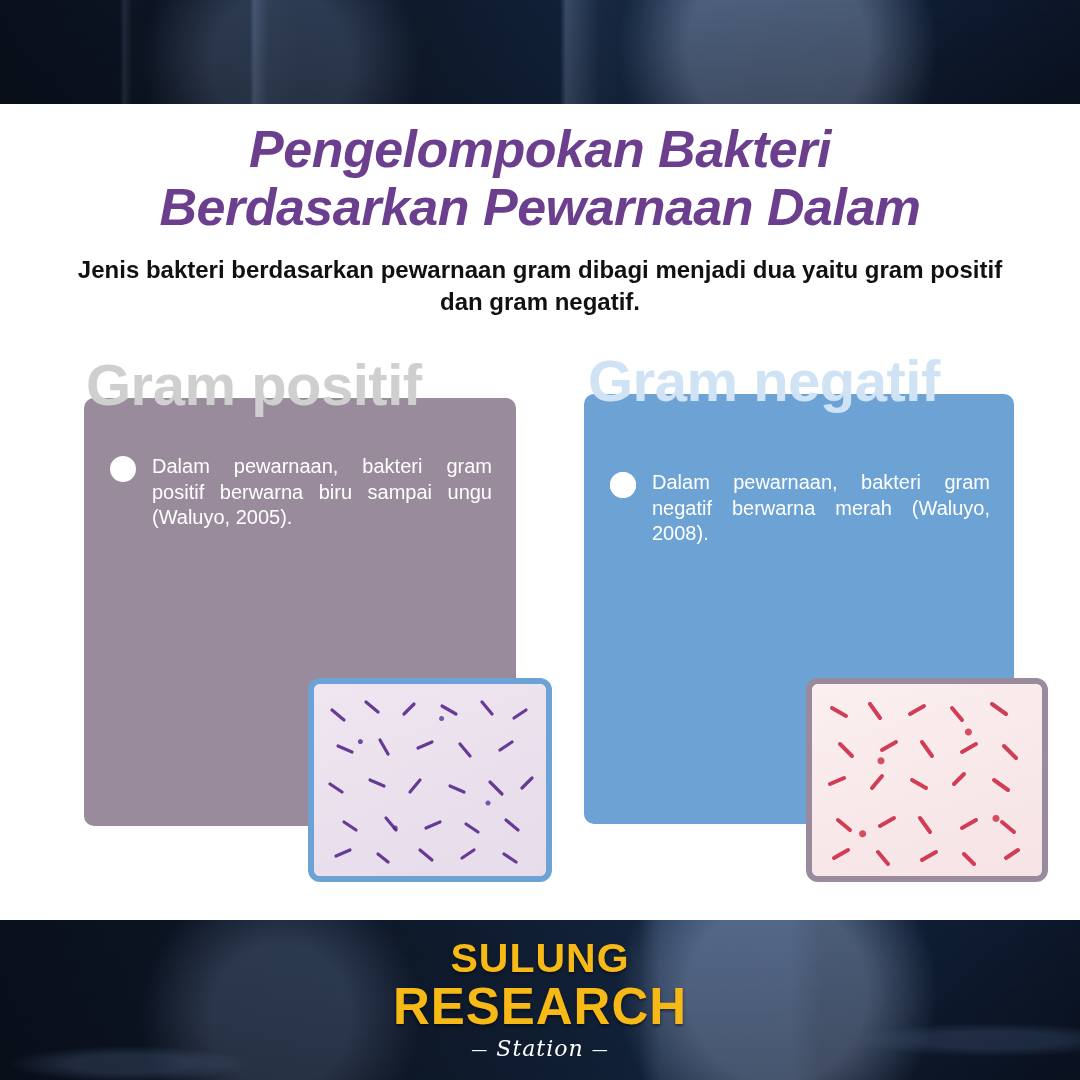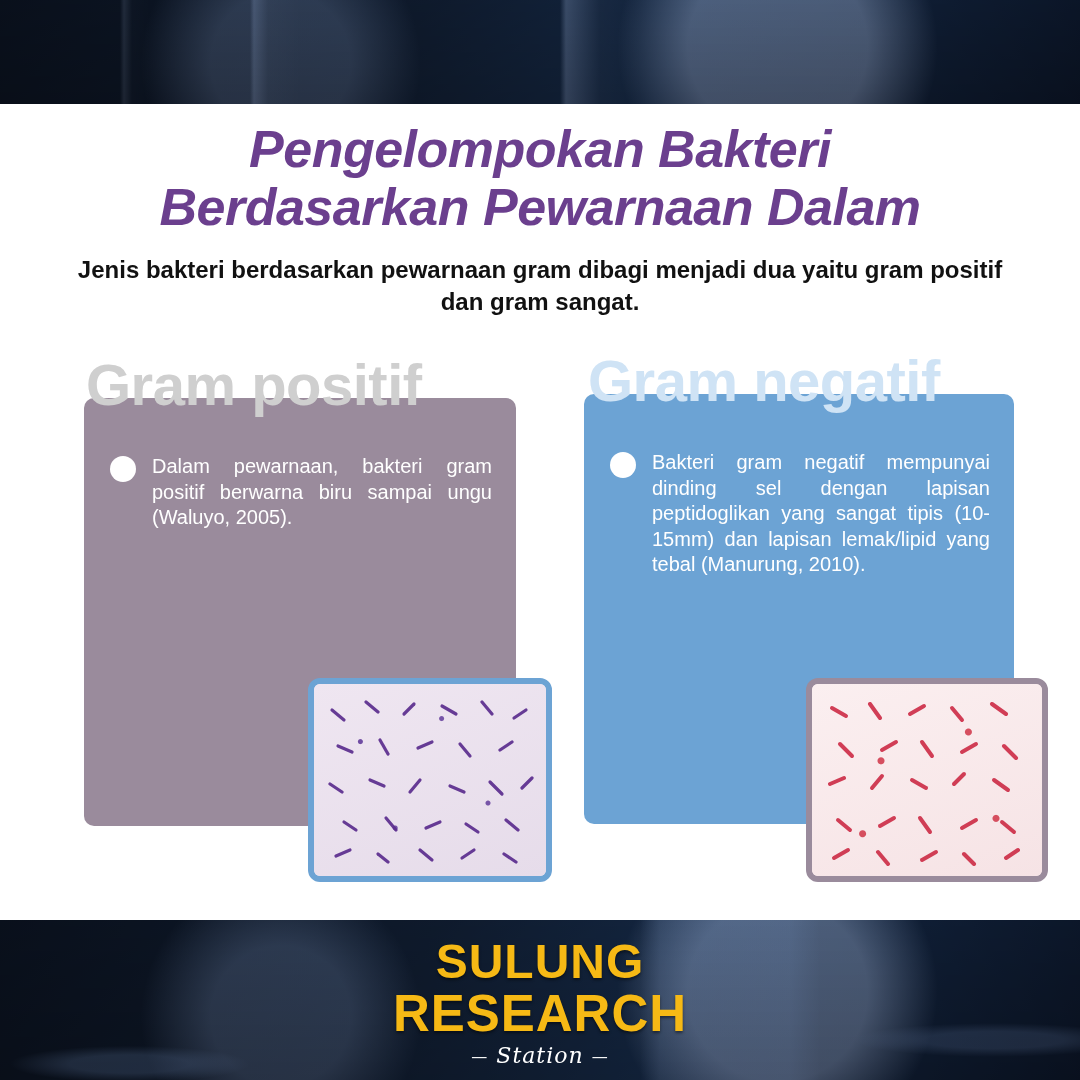--- a/index.html
+++ b/index.html
@@ -58,21 +58,21 @@
     position: absolute;
     left: 0; right: 0;
     top: 18px;
     text-align: center;
     line-height: 1;
   }
   .logo-line1, .logo-line2 {
     color: #f6b915;
     font-weight: 800;
     letter-spacing: 1px;
-    font-size: 48px;
+    font-size: 41px;
     text-shadow: 0 2px 3px rgba(0,0,0,0.45);
   }
   .logo-line2 { font-size: 51px; margin-top: 2px; }
   .logo-sub {
     color: #ffffff;
     font-family: "DejaVu Serif", serif;
     font-style: italic;
     font-size: 22px;
     margin-top: 6px;
     letter-spacing: 1px;
@@ -207,39 +207,42 @@
   <div class="band band-top">
     <div class="band-photo"></div>
     <div class="band-tint"></div>
   </div>
 
   <div class="head">
     <h1>
       <span>Pengelompokan Bakteri</span><br>
       <span>Berdasarkan Pewarnaan Dalam</span>
     </h1>
-    <div class="subtitle">Jenis bakteri berdasarkan pewarnaan gram dibagi menjadi dua yaitu gram positif dan gram sangat.</div>
+    <div class="subtitle">Jenis bakteri berdasarkan pewarnaan gram dibagi menjadi dua yaitu gram positif dan gram negatif.</div>
   </div>
 
   <div class="col col-left">
     <div class="col-title">Gram positif</div>
     <ul class="bullets">
       <li>
         <span class="dot"></span>
         <span>Dalam pewarnaan, bakteri gram positif berwarna biru sampai ungu (Waluyo, 2005).</span>
       </li>
     </ul>
   </div>
 
   <div class="col col-right">
     <div class="col-title">Gram negatif</div>
     <ul class="bullets">
       <li>
         <span class="dot"></span>
-        <span>Bakteri gram negatif mempunyai dinding sel dengan lapisan peptidoglikan yang sangat tipis (10-15mm) dan lapisan lemak/lipid yang tebal (Manurung, 2010).</span>
+      </li>
+      <li>
+        <span class="dot"></span>
+        <span>Dalam pewarnaan, bakteri gram negatif berwarna merah (Waluyo, 2008).</span>
       </li>
     </ul>
   </div>
 
   <div class="micro micro-left">
     <div class="micro-inner"></div>
     <svg class="rods" viewBox="0 0 232 192" preserveAspectRatio="none">
       <g stroke="#5b2d8e" stroke-width="3.2" stroke-linecap="round" opacity="0.92">
         <line x1="18" y1="26" x2="30" y2="36"></line>
           <line x1="52" y1="18" x2="64" y2="28"></line>

